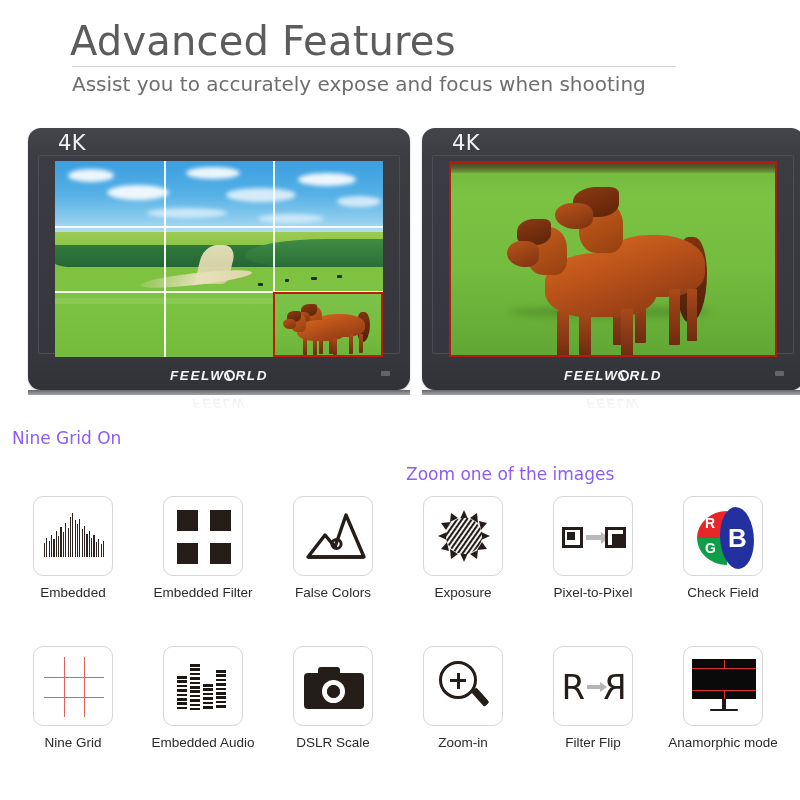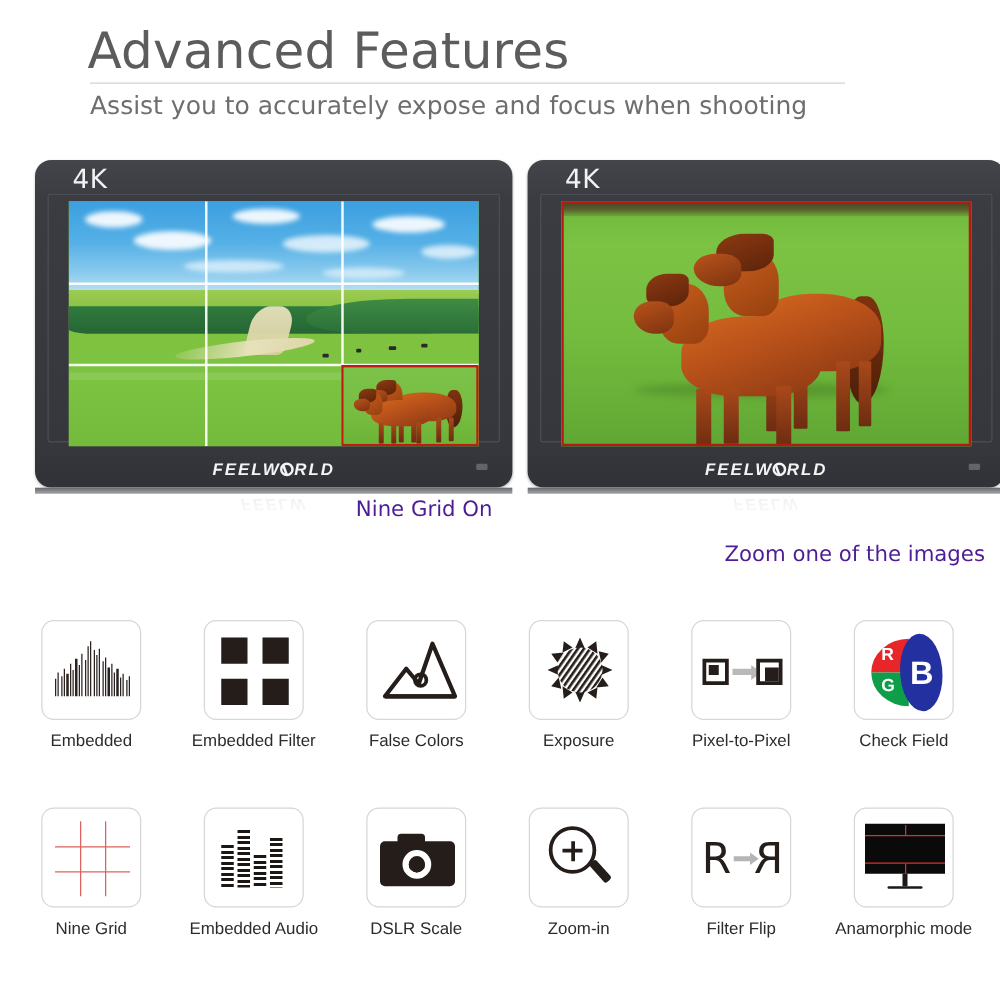--- a/index.html
+++ b/index.html
@@ -207,22 +207,22 @@
   .bs-shadow {
     position: absolute; left: 18%; top: 74%; width: 62%; height: 6%;
     background: rgba(60,110,30,.35); border-radius: 50%; filter: blur(3px);
   }
   .red-frame {
     position: absolute; inset: 0; border: 2px solid #b51a12; pointer-events: none;
   }
 
   
   .caption {
-    position: absolute; top: 398px; width: 382px; text-align: right;
-    font-size: 17px; color: #4c1d95;
+    position: absolute; top: 428px; width: 382px; text-align: left;
+    font-size: 17px; color: #8b5cf6;
     font-family: "DejaVu Sans", sans-serif;
   }
   .caption.left  { left: 12px; }
   .caption.right { left: 406px; margin-top: 36px; }
 
   
   .features {
     position: absolute; left: 0; top: 496px; width: 800px;
   }
   .frow { position: relative; height: 150px; }

